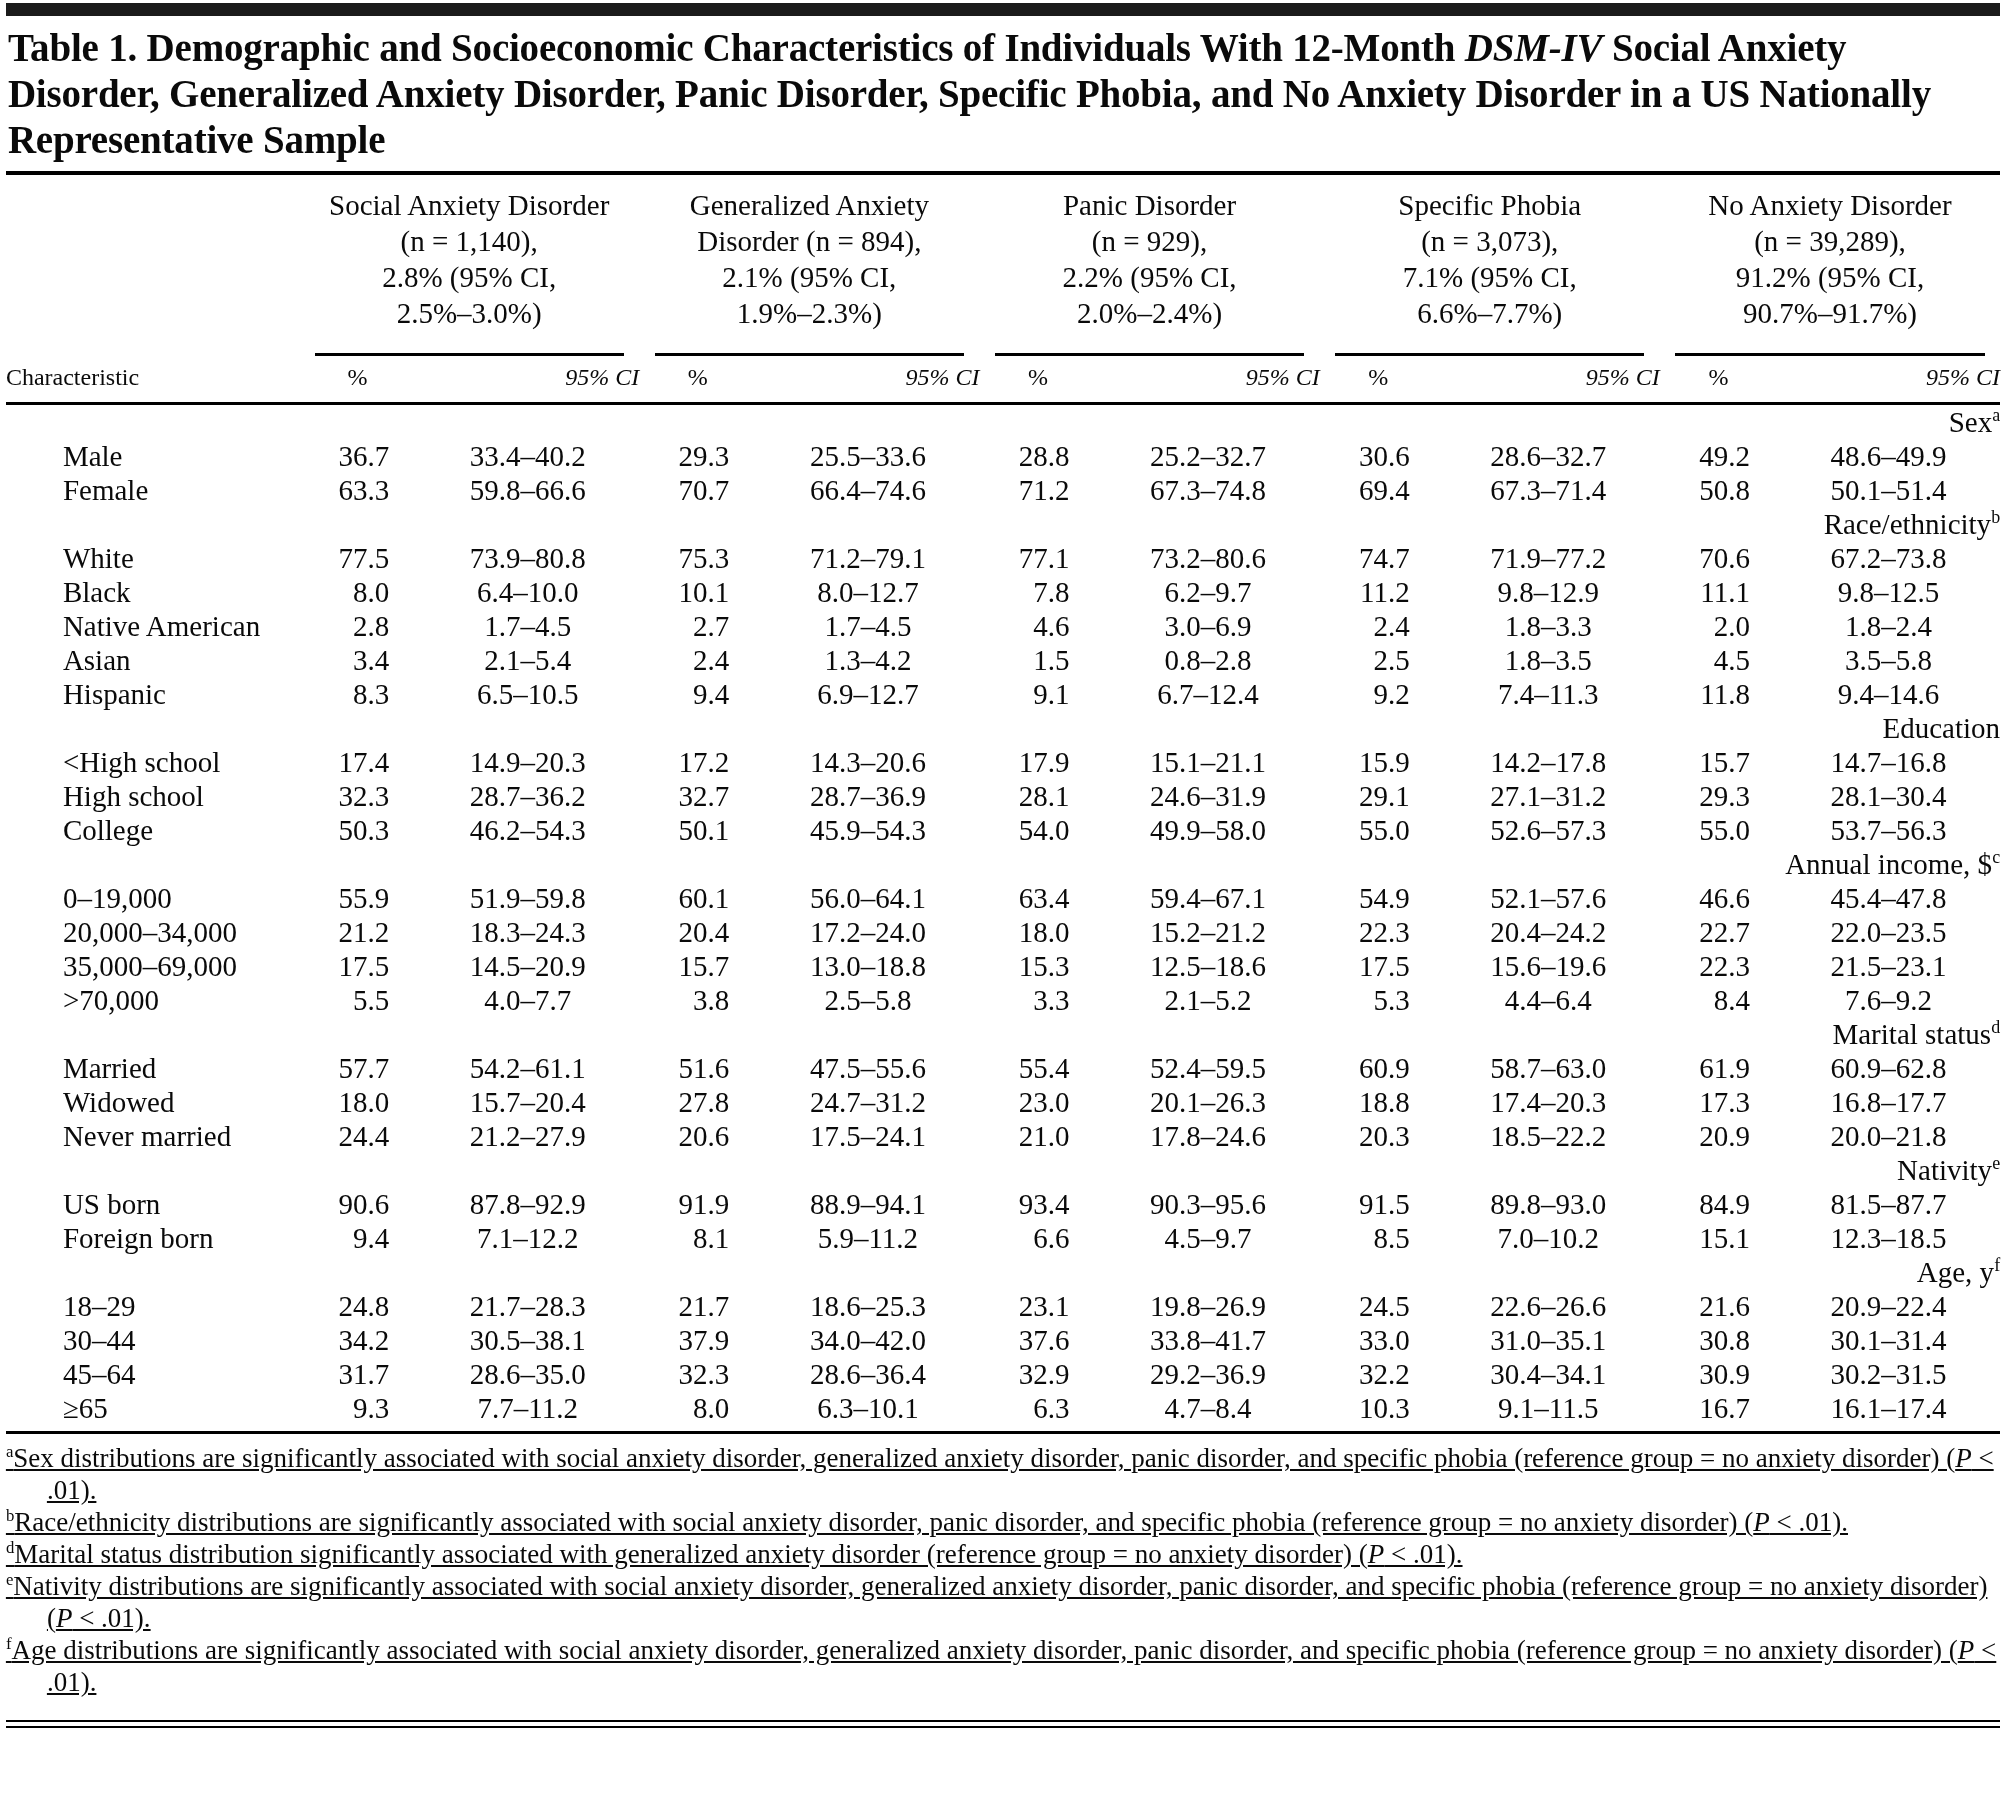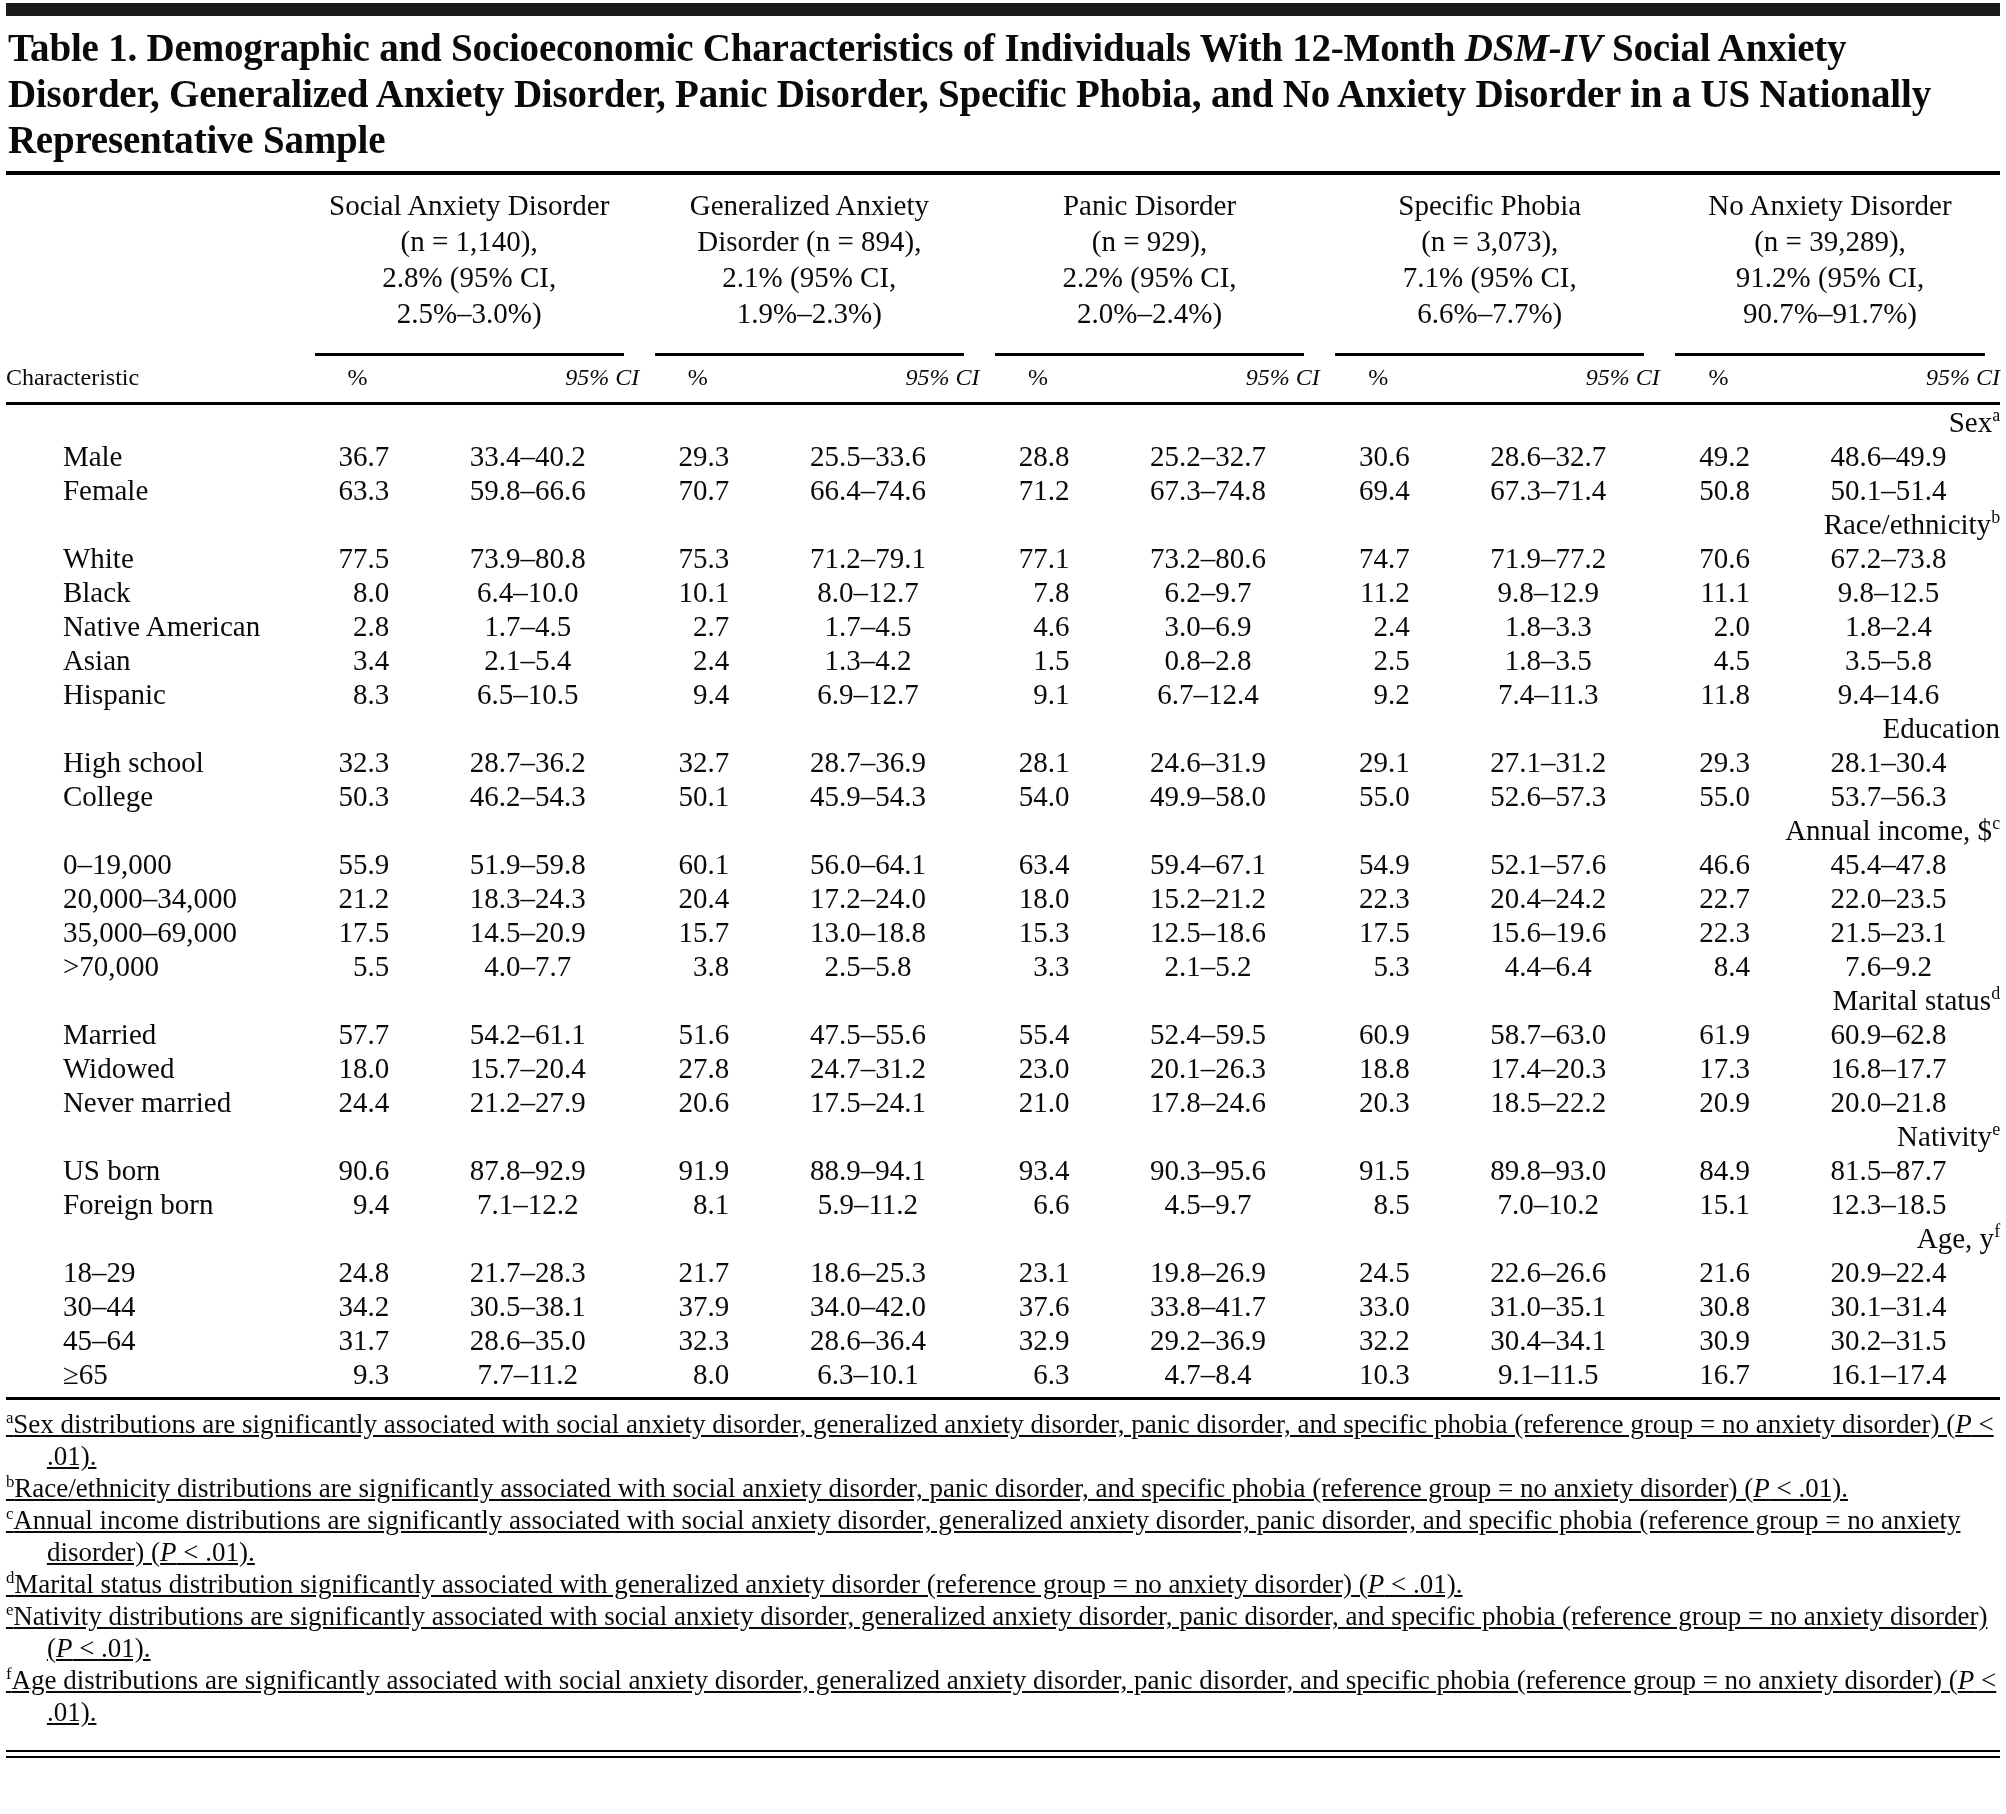--- a/index.html
+++ b/index.html
@@ -217,20 +217,33 @@
           <td class="ci">6.7–12.4</td>
           <td class="pct">9.2</td>
           <td class="ci">7.4–11.3</td>
           <td class="pct">11.8</td>
           <td class="ci">9.4–14.6</td>
         </tr>
         <tr>
           <td colspan="11" class="section">Education</td>
         </tr>
         <tr>
+          <td class="rowlabel">&lt;High school</td>
+          <td class="pct">17.4</td>
+          <td class="ci">14.9–20.3</td>
+          <td class="pct">17.2</td>
+          <td class="ci">14.3–20.6</td>
+          <td class="pct">17.9</td>
+          <td class="ci">15.1–21.1</td>
+          <td class="pct">15.9</td>
+          <td class="ci">14.2–17.8</td>
+          <td class="pct">15.7</td>
+          <td class="ci">14.7–16.8</td>
+        </tr>
+        <tr>
           <td class="rowlabel">High school</td>
           <td class="pct">32.3</td>
           <td class="ci">28.7–36.2</td>
           <td class="pct">32.7</td>
           <td class="ci">28.7–36.9</td>
           <td class="pct">28.1</td>
           <td class="ci">24.6–31.9</td>
           <td class="pct">29.1</td>
           <td class="ci">27.1–31.2</td>
           <td class="pct">29.3</td>
@@ -429,21 +442,20 @@
           <td class="ci">9.1–11.5</td>
           <td class="pct">16.7</td>
           <td class="ci">16.1–17.4</td>
         </tr>
       </tbody>
   </table>
 
   <div class="footnotes">
     <p class="fn"><sup>a</sup><span>Sex distributions are significantly associated with social anxiety disorder, generalized anxiety disorder, panic disorder, and specific phobia (reference group = no anxiety disorder) (</span><em>P</em><span> &lt; .01).</span></p>
     <p class="fn"><sup>b</sup><span>Race/ethnicity distributions are significantly associated with social anxiety disorder, panic disorder, and specific phobia (reference group = no anxiety disorder) (</span><em>P</em><span> &lt; .01).</span></p>
-    <p class="fn"><sup>c</sup><span>Annual income distributions are significantly associated with social anxiety disorder, generalized anxiety disorder, panic disorder, and specific phobia (reference group = no anxiety disorder) (</span><em>P</em><span> &lt; .01).</span></p>
     <p class="fn"><sup>d</sup><span>Marital status distribution significantly associated with generalized anxiety disorder (reference group = no anxiety disorder) (</span><em>P</em><span> &lt; .01).</span></p>
     <p class="fn"><sup>e</sup><span>Nativity distributions are significantly associated with social anxiety disorder, generalized anxiety disorder, panic disorder, and specific phobia (reference group = no anxiety disorder) (</span><em>P</em><span> &lt; .01).</span></p>
     <p class="fn"><sup>f</sup><span>Age distributions are significantly associated with social anxiety disorder, generalized anxiety disorder, panic disorder, and specific phobia (reference group = no anxiety disorder) (</span><em>P</em><span> &lt; .01).</span></p>
   </div>
 
   <div class="bottom-rule"></div>
 
 </div>
 
 

